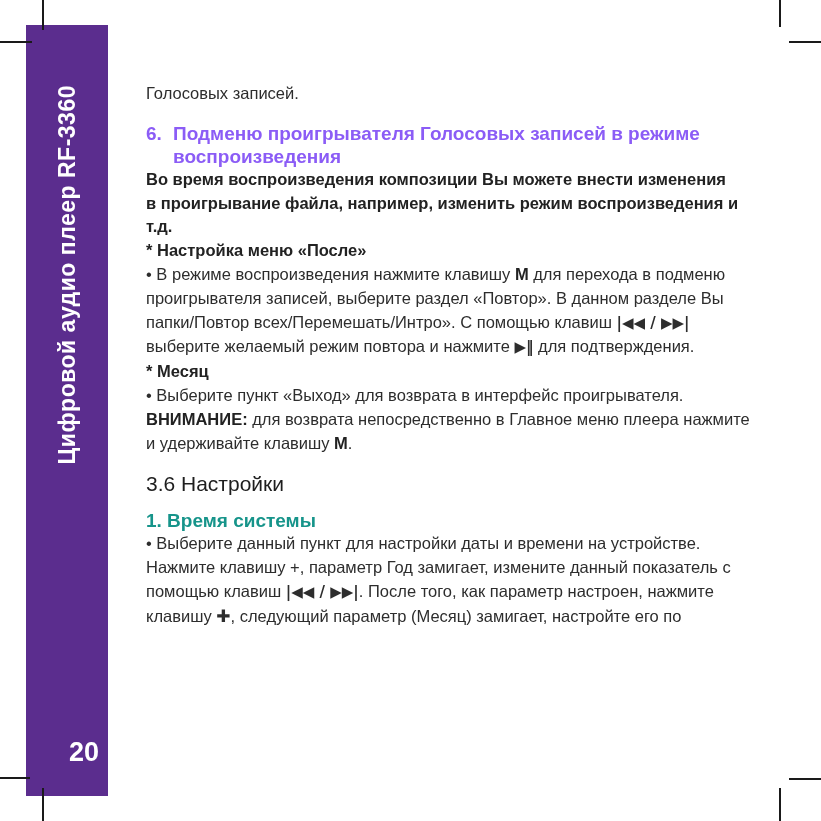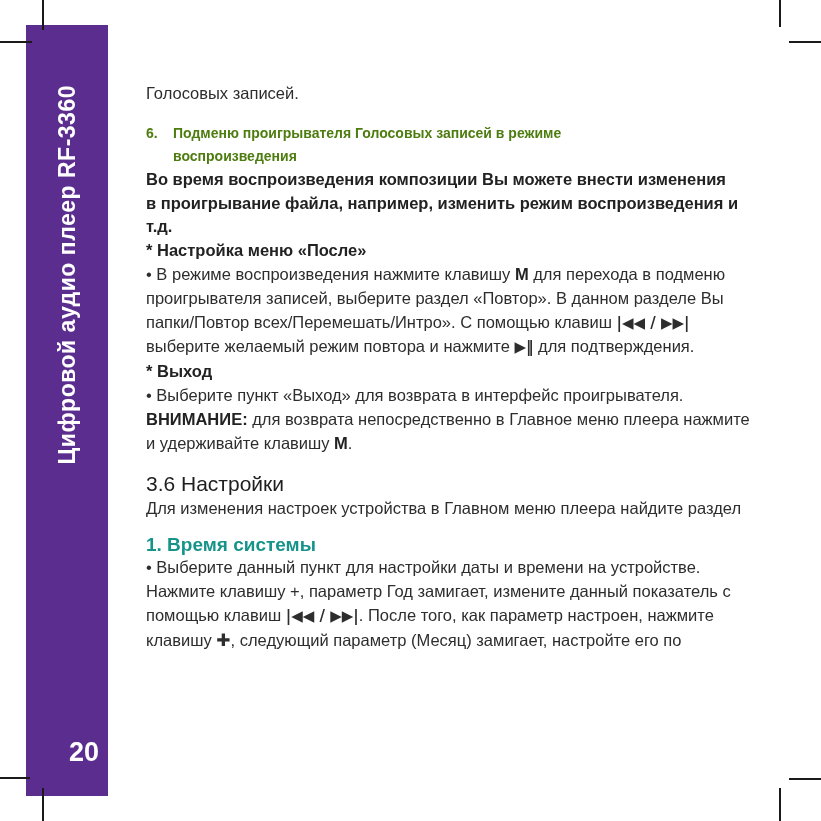--- a/index.html
+++ b/index.html
@@ -29,21 +29,21 @@
     font-weight:bold;font-size:27px;
   }
   
   .content{
     position:absolute;left:146px;top:82px;width:600px;z-index:2;
     font-size:16.5px;line-height:23.8px;
   }
   .ln{white-space:nowrap;}
   .b{font-weight:bold;color:#222222;}
   .h-teal{
-    color:#4d7c0f;font-weight:bold;font-size:14px;line-height:23px;
+    color:#8b5cf6;font-weight:bold;font-size:19px;line-height:23px;
     margin-top:16px;white-space:nowrap;
   }
   .h-num{display:inline-block;width:27px;}
   .h-cont{padding-left:27px;}
   .h-black{
     color:#1e1e1e;font-weight:normal;font-size:21px;line-height:26px;
     margin-top:16px;white-space:nowrap;
   }
   .h-teal2{
     color:#16948a;font-weight:bold;font-size:19px;line-height:23px;
@@ -83,27 +83,26 @@
   <div class="ln b">Во время воспроизведения композиции Вы можете внести изменения</div>
   <div class="ln b">в проигрывание файла, например, изменить режим воспроизведения и</div>
   <div class="ln b">т.д.</div>
   <div class="ln b">* Настройка меню «После»</div>
 
   <div class="ln"><span>• В режиме воспроизведения нажмите клавишу </span><span class="b">М</span><span> для перехода в подменю</span></div>
   <div class="ln">проигрывателя записей, выберите раздел «Повтор». В данном разделе Вы</div>
   <div class="ln"><span>папки/Повтор всех/Перемешать/Интро». С помощью клавиш </span><span class="sym">|◀◀ / ▶▶|</span></div>
   <div class="ln"><span>выберите желаемый режим повтора и нажмите </span><span class="sym">▶‖</span><span> для подтверждения.</span></div>
 
-  <div class="ln b">* Выход</div>
+  <div class="ln b">* Месяц</div>
   <div class="ln">• Выберите пункт «Выход» для возврата в интерфейс проигрывателя.</div>
   <div class="ln"><span class="b">ВНИМАНИЕ:</span><span> для возврата непосредственно в Главное меню плеера нажмите</span></div>
   <div class="ln"><span>и удерживайте клавишу </span><span class="b">М</span><span>.</span></div>
 
   <div class="h-black">3.6 Настройки</div>
-  <div class="ln">Для изменения настроек устройства в Главном меню плеера найдите раздел</div>
 
   <div class="h-teal2">1. Время системы</div>
   <div class="ln">• Выберите данный пункт для настройки даты и времени на устройстве.</div>
   <div class="ln">Нажмите клавишу +, параметр Год замигает, измените данный показатель с</div>
   <div class="ln"><span>помощью клавиш </span><span class="sym">|◀◀ / ▶▶|</span><span>. После того, как параметр настроен, нажмите</span></div>
   <div class="ln"><span>клавишу </span><span class="plus">✚</span><span>, следующий параметр (Месяц) замигает, настройте его по</span></div>
 
 </div>
 
 </body></html>

